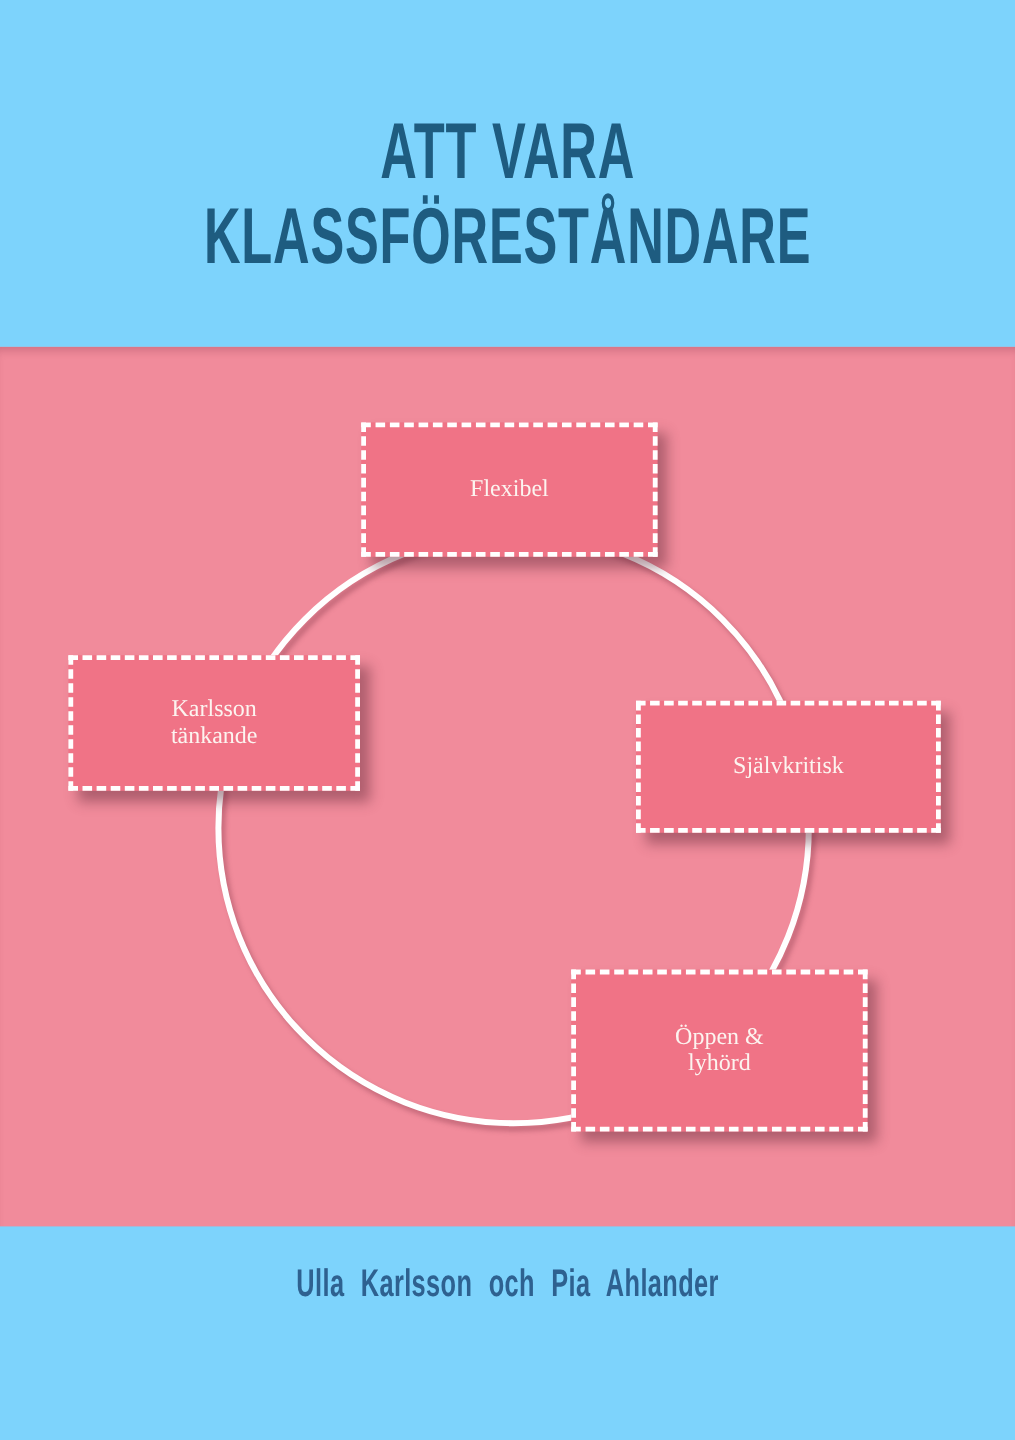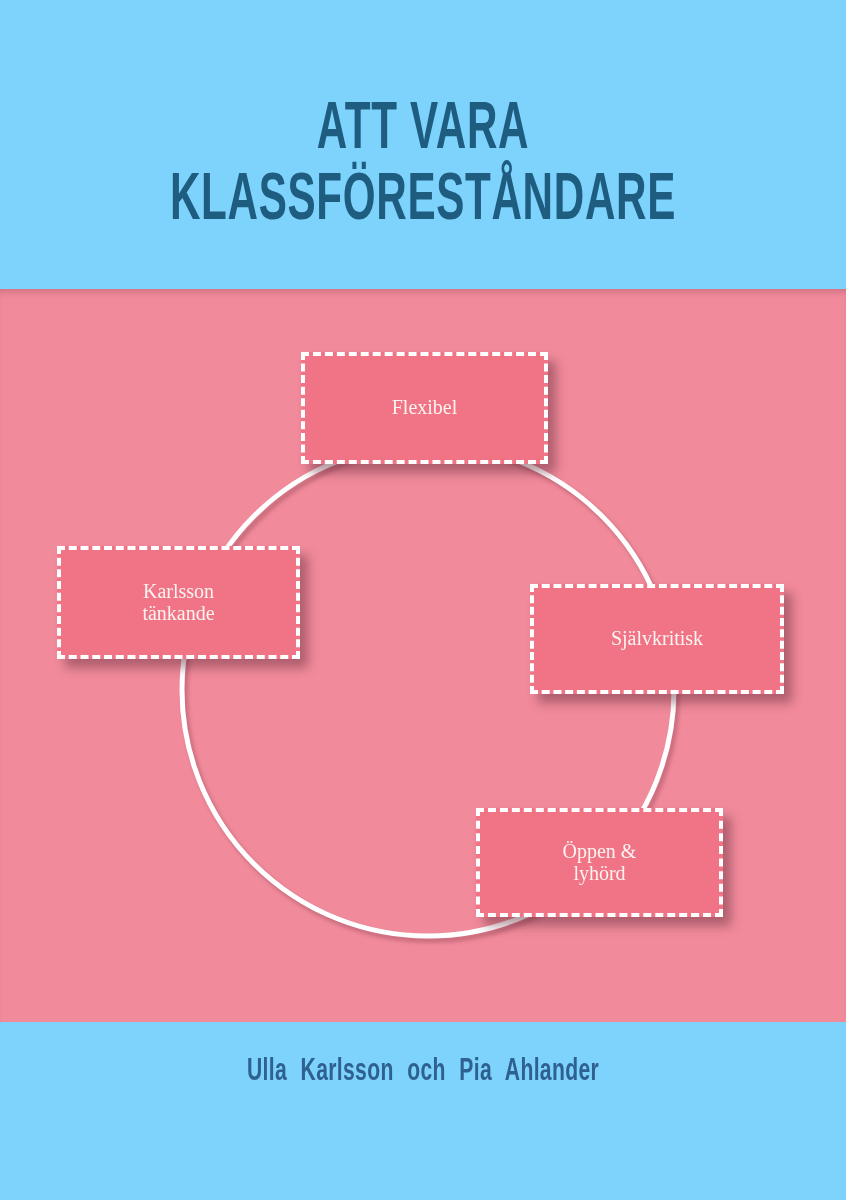--- a/index.html
+++ b/index.html
@@ -44,21 +44,21 @@
     text-align:center;
     color:#FCF4F0;
     font-family:"Liberation Serif", serif;
     font-size:20px;line-height:1.08;
   }
   .node .lbl span{display:block;}
   .node-flexibel      {left:301px;top:352px;width:247px;height:112px;}
   .node-positivt      {left:57px; top:546px;width:243px;height:113px;}
   .node-sjalvkritisk  {left:530px;top:548px;width:254px;height:110px;margin-top:36px;}
   .node-framatsyftande{left:121px;top:808px;width:243px;height:109px;}
-  .node-oppen         {left:476px;top:808px;width:247px;height:109px;}
+  .node-oppen         {left:476px;top:808px;width:247px;height:135px;}
   
   .authors{
     position:absolute;left:0;top:1052px;width:846px;
     text-align:center;
     color:#2E6190;
     font-size:32px;font-weight:bold;line-height:34px;
     letter-spacing:0.5px;
     word-spacing:0.35em;
     transform:scaleX(0.66);
     transform-origin:50% 0;

